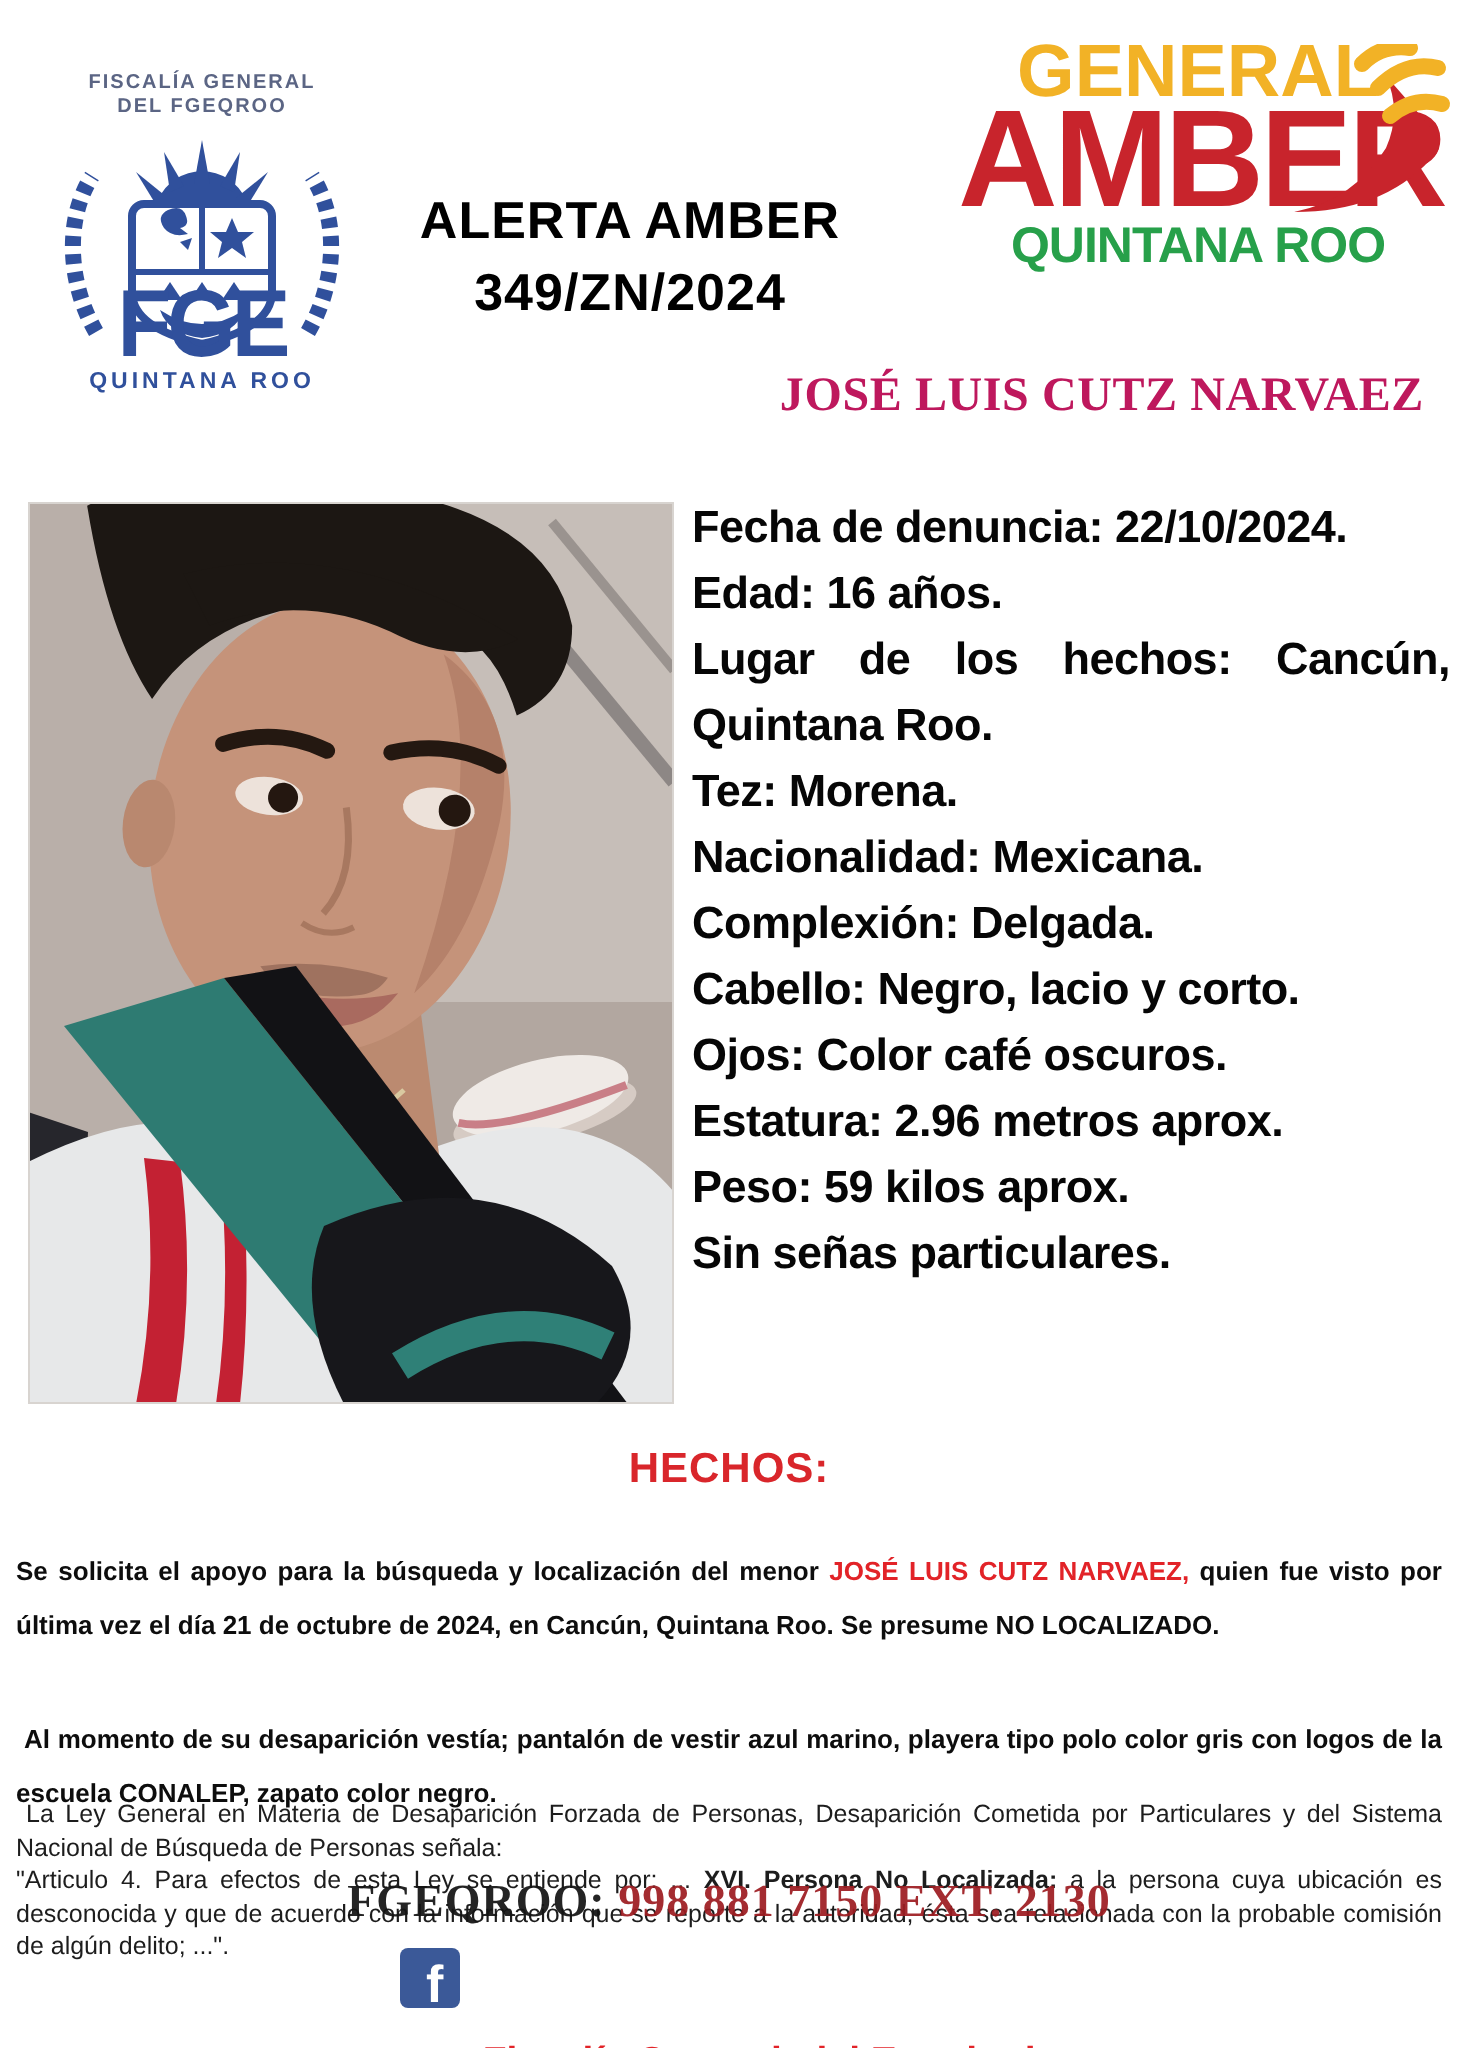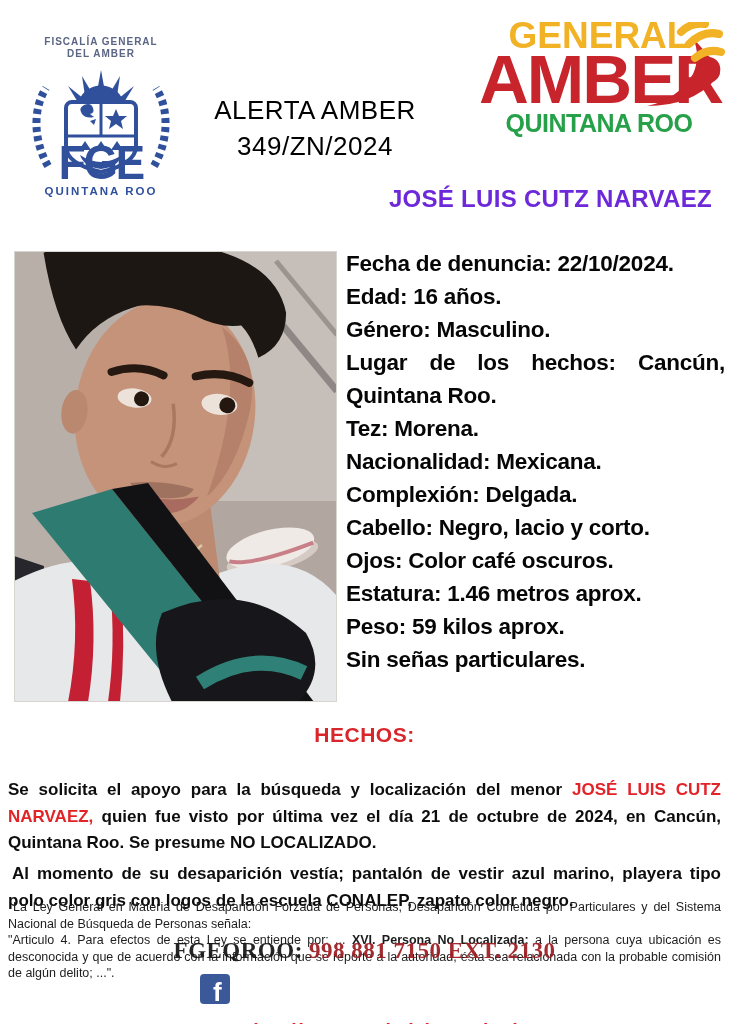--- a/index.html
+++ b/index.html
@@ -11,48 +11,48 @@
 
   
   .fge { position:absolute; left:22px; top:36px; width:158px; text-align:center; }
   .fge-org { font-size:10px; font-weight:bold; letter-spacing:1px; line-height:12px; color:#5b6584; }
   .fge-crest { display:block; margin:2px auto 0 auto; }
   .fge-acronym { font-size:44px; font-weight:bold; letter-spacing:-2px; line-height:38px; color:#30509c; margin-top:-30px; transform:scaleY(1.08); }
   .fge-region { font-size:11.5px; font-weight:bold; letter-spacing:2px; color:#30509c; margin-top:3px; }
 
   
   .case-title { position:absolute; left:182px; top:92px; width:266px; text-align:center;
-    font-size:26px; font-weight:normal; line-height:36px; color:#000; letter-spacing:0.5px; }
+    font-size:26px; font-weight:bold; line-height:36px; color:#000; letter-spacing:0.5px; }
 
   
   .amber { position:absolute; left:479px; top:16px; width:240px; text-align:center; font-weight:bold; }
   .amber-alerta { font-size:37px; line-height:40px; color:#f2b226; letter-spacing:0px; }
   .amber-amber  { font-size:69px; line-height:52px; color:#c8242c; letter-spacing:-2px; margin-top:-2px; margin-right:28px; }
   .amber-region { font-size:25px; line-height:28px; color:#27a04a; letter-spacing:-0.5px; margin-top:3px; }
   .amber-horn { position:absolute; right:-8px; top:6px; }
 
   
   .victim-name { position:absolute; right:17px; top:185px; font-size:24px; font-weight:bold;
-    color:#6d28d9; letter-spacing:0.3px; }
+    color:#be185d; letter-spacing:0.3px;font-family:Liberation Serif, serif; }
 
   
   .photo { position:absolute; left:14px; top:251px; width:323px; height:451px; background:#b9afa9; }
   .photo svg { display:block; }
 
   
   .details { position:absolute; left:346px; top:247px; width:379px;
     font-size:22.5px; font-weight:bold; line-height:33px; letter-spacing:-0.25px;
     color:#060606; text-align:justify; }
 
   
   .hechos-title { position:absolute; left:0; top:723px; width:100%; text-align:center;
     font-size:21px; font-weight:bold; color:#d9262b; letter-spacing:0.5px; }
 
   .story { position:absolute; left:8px; width:713px; text-align:justify;
-    font-weight:bold; font-size:17px; line-height:26.5px; color:#0d0d0d; }
+    font-weight:bold; font-size:13px; line-height:26.5px; color:#0d0d0d; }
   .story-1 { top:760px; }
   .story-2 { top:844px; text-indent:4px; }
   .red-inline { color:#e22328; }
 
   
   .legal { position:absolute; left:8px; top:899px; width:713px;
     font-size:12.5px; line-height:16.5px; color:#1d1d1d; text-align:justify; }
   .legal p { margin:0; }
   .legal .indent { text-indent:5px; }
   .legal b { font-weight:bold; }
@@ -74,21 +74,21 @@
   .footer-text { color:#e22328; font-weight:bold; font-size:19.5px; line-height:23px;
     text-align:left; white-space:pre-wrap; }
 </style>
 </head>
 <body>
 
 <div class="page">
 
   <div class="fge">
     <div class="fge-org">FISCALÍA GENERAL</div>
-    <div class="fge-org">DEL AMBER</div>
+    <div class="fge-org">DEL FGEQROO</div>
     <svg class="fge-crest" width="150" height="112" viewBox="0 0 150 112">
       <g fill="none" stroke="#30509c">
         <path d="M22,104 C8,80 6,48 20,26" stroke-width="8" stroke-dasharray="5 4"></path>
         <path d="M128,104 C142,80 144,48 130,26" stroke-width="8" stroke-dasharray="5 4"></path>
       </g>
       <g fill="#30509c">
         <path d="M53,38 A24 24 0 0 1 97,38 Z"></path>
         <path d="M75,8 L79,30 L71,30 Z"></path>
         <path d="M56,14 L66,31 L59,34 Z"></path>
         <path d="M94,14 L84,31 L91,34 Z"></path>
@@ -171,28 +171,27 @@
       <path d="M98,238 L134,232 L300,451 L268,451 Z" fill="#121215"></path>
       <path d="M148,362 Q230,326 292,382 Q314,420 284,451 L158,451 Q132,400 148,362 Z" fill="#17171b"></path>
       <path d="M186,432 Q240,398 290,422" stroke="#2f8077" stroke-width="15" fill="none"></path>
       <rect x="0" y="0" width="323" height="451" fill="none" stroke="#d8d4d0" stroke-width="2"></rect>
     </svg>
   </div>
 
   <div class="details">
       <div>Fecha de denuncia: 22/10/2024.</div>
       <div>Edad: 16 años.</div>
-      <div>Género: Masculino.</div>
       <div>Lugar de los hechos: Cancún, Quintana Roo.</div>
       <div>Tez: Morena.</div>
       <div>Nacionalidad: Mexicana.</div>
       <div>Complexión: Delgada.</div>
       <div>Cabello: Negro, lacio y corto.</div>
       <div>Ojos: Color café oscuros.</div>
-      <div>Estatura: 1.46 metros aprox.</div>
+      <div>Estatura: 2.96 metros aprox.</div>
       <div>Peso: 59 kilos aprox.</div>
       <div>Sin señas particulares.</div>
     </div>
 
   <div class="hechos-title">HECHOS:</div>
 
   <p class="story story-1"><span>Se solicita el apoyo para la búsqueda y localización del menor </span><span class="red-inline">JOSÉ LUIS CUTZ NARVAEZ,</span><span> quien fue visto por última vez el día 21 de octubre de 2024, en Cancún, Quintana Roo. Se presume NO LOCALIZADO.</span></p>
 
   <p class="story story-2">Al momento de su desaparición vestía; pantalón de vestir azul marino, playera tipo polo color gris con logos de la escuela CONALEP, zapato color negro.</p>
 

